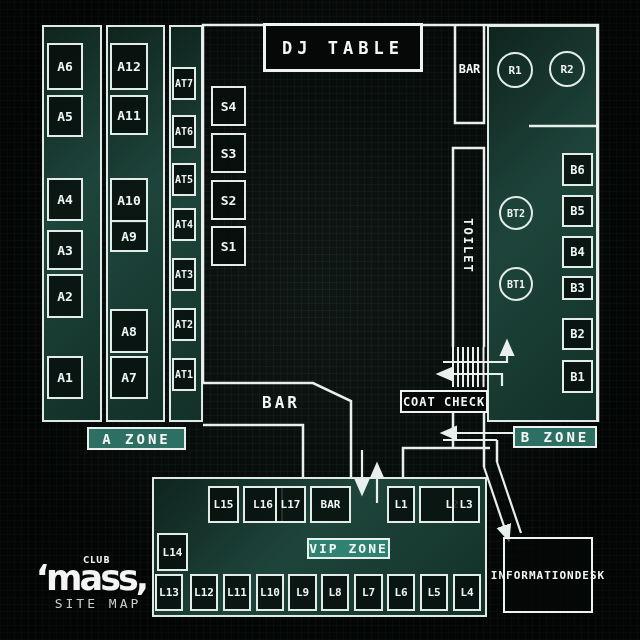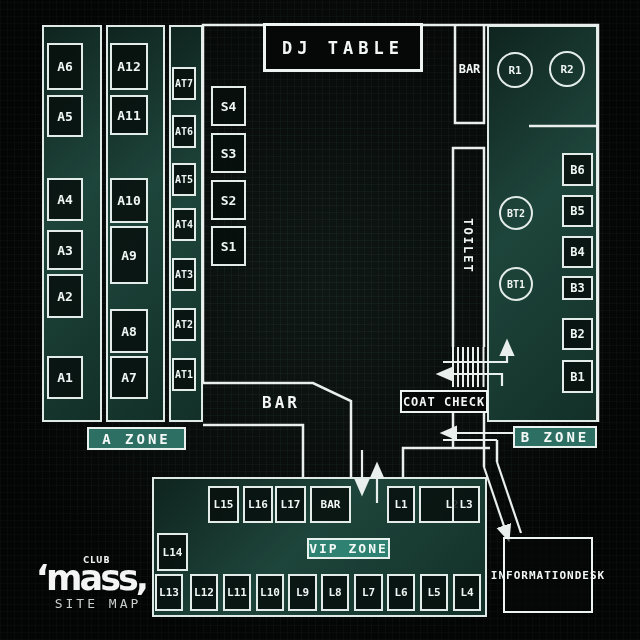--- a/index.html
+++ b/index.html
@@ -144,42 +144,42 @@
   <div id="boxes">
       <div class="seat" style="left: 47px; top: 43px; width: 36px; height: 47px;">A6</div>
       <div class="seat" style="left: 47px; top: 95px; width: 36px; height: 42px;">A5</div>
       <div class="seat" style="left: 47px; top: 178px; width: 36px; height: 43px;">A4</div>
       <div class="seat" style="left: 47px; top: 230px; width: 36px; height: 40px;">A3</div>
       <div class="seat" style="left: 47px; top: 274px; width: 36px; height: 44px;">A2</div>
       <div class="seat" style="left: 47px; top: 356px; width: 36px; height: 43px;">A1</div>
       <div class="seat" style="left: 110px; top: 43px; width: 38px; height: 47px;">A12</div>
       <div class="seat" style="left: 110px; top: 95px; width: 38px; height: 40px;">A11</div>
       <div class="seat" style="left: 110px; top: 178px; width: 38px; height: 45px;">A10</div>
-      <div class="seat" style="left: 110px; top: 226px; width: 38px; height: 58px;">A9</div>
+      <div class="seat" style="left: 110px; top: 220px; width: 38px; height: 32px;">A9</div>
       <div class="seat" style="left: 110px; top: 309px; width: 38px; height: 44px;">A8</div>
       <div class="seat" style="left: 110px; top: 356px; width: 38px; height: 43px;">A7</div>
       <div class="seat small" style="left: 172px; top: 67px; width: 24px; height: 33px;">AT7</div>
       <div class="seat small" style="left: 172px; top: 115px; width: 24px; height: 33px;">AT6</div>
       <div class="seat small" style="left: 172px; top: 163px; width: 24px; height: 33px;">AT5</div>
       <div class="seat small" style="left: 172px; top: 208px; width: 24px; height: 33px;">AT4</div>
       <div class="seat small" style="left: 172px; top: 258px; width: 24px; height: 33px;">AT3</div>
       <div class="seat small" style="left: 172px; top: 308px; width: 24px; height: 33px;">AT2</div>
       <div class="seat small" style="left: 172px; top: 358px; width: 24px; height: 33px;">AT1</div>
       <div class="seat" style="left: 211px; top: 86px; width: 35px; height: 40px;">S4</div>
       <div class="seat" style="left: 211px; top: 133px; width: 35px; height: 40px;">S3</div>
       <div class="seat" style="left: 211px; top: 180px; width: 35px; height: 40px;">S2</div>
       <div class="seat" style="left: 211px; top: 226px; width: 35px; height: 40px;">S1</div>
       <div class="seat bseat" style="left: 562px; top: 153px; width: 31px; height: 33px;">B6</div>
       <div class="seat bseat" style="left: 562px; top: 195px; width: 31px; height: 32px;">B5</div>
       <div class="seat bseat" style="left: 562px; top: 236px; width: 31px; height: 32px;">B4</div>
       <div class="seat bseat" style="left: 562px; top: 276px; width: 31px; height: 24px;">B3</div>
       <div class="seat bseat" style="left: 562px; top: 318px; width: 31px; height: 32px;">B2</div>
       <div class="seat bseat" style="left: 562px; top: 360px; width: 31px; height: 33px;">B1</div>
       <div class="seat lseat" style="left: 208px; top: 486px; width: 31px; height: 37px;">L15</div>
-      <div class="seat lseat" style="left: 243px; top: 486px; width: 30px; height: 37px;">L16</div>
+      <div class="seat lseat" style="left: 243px; top: 486px; width: 40px; height: 37px;">L16</div>
       <div class="seat lseat" style="left: 275px; top: 486px; width: 31px; height: 37px;">L17</div>
       <div class="seat lseat" style="left: 310px; top: 486px; width: 41px; height: 37px;">BAR</div>
       <div class="seat lseat" style="left: 387px; top: 486px; width: 28px; height: 37px;">L1</div>
       <div class="seat lseat" style="left: 419px; top: 486px; width: 29px; height: 37px; padding-left: 31px;">L2</div>
       <div class="seat lseat" style="left: 452px; top: 486px; width: 28px; height: 37px;">L3</div>
       <div class="seat lseat" style="left: 157px; top: 533px; width: 31px; height: 38px;">L14</div>
       <div class="seat lseat" style="left: 155px; top: 574px; width: 28px; height: 37px;">L13</div>
       <div class="seat lseat" style="left: 190px; top: 574px; width: 28px; height: 37px;">L12</div>
       <div class="seat lseat" style="left: 223px; top: 574px; width: 28px; height: 37px;">L11</div>
       <div class="seat lseat" style="left: 256px; top: 574px; width: 28px; height: 37px;">L10</div>

